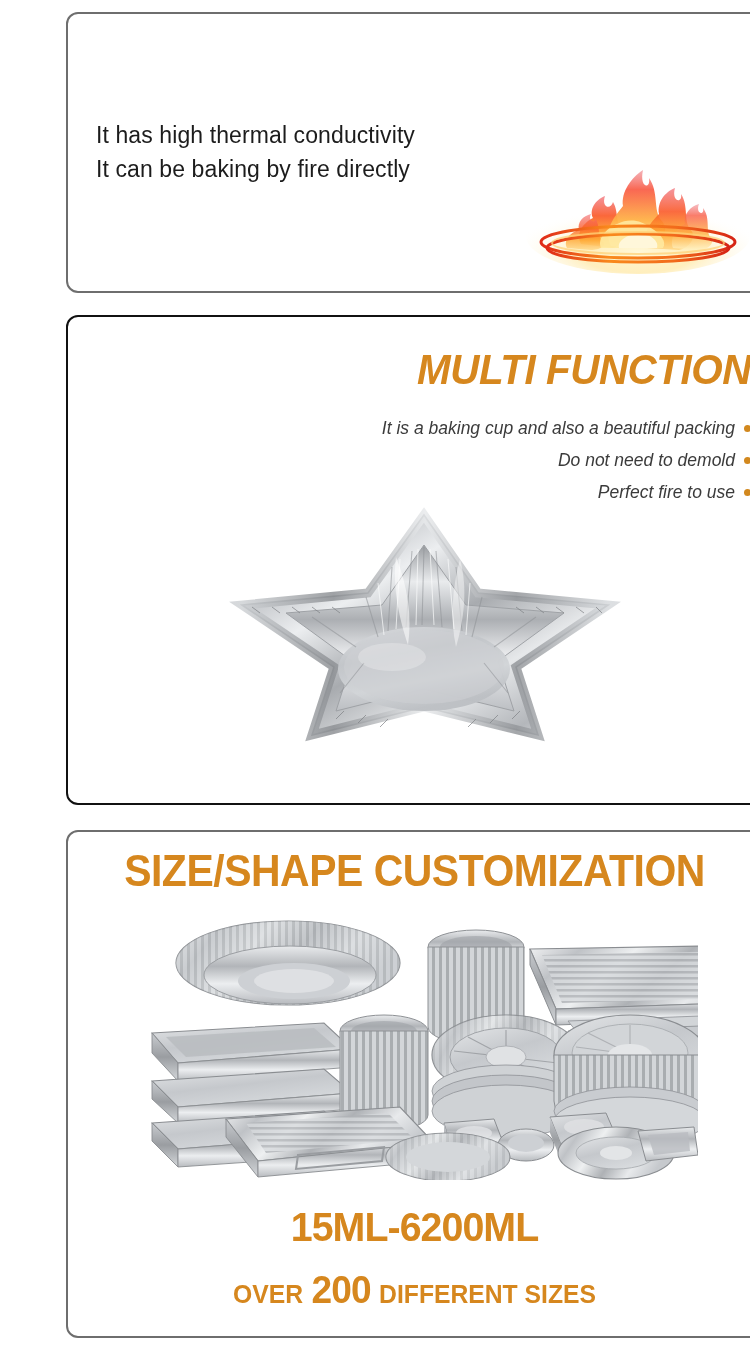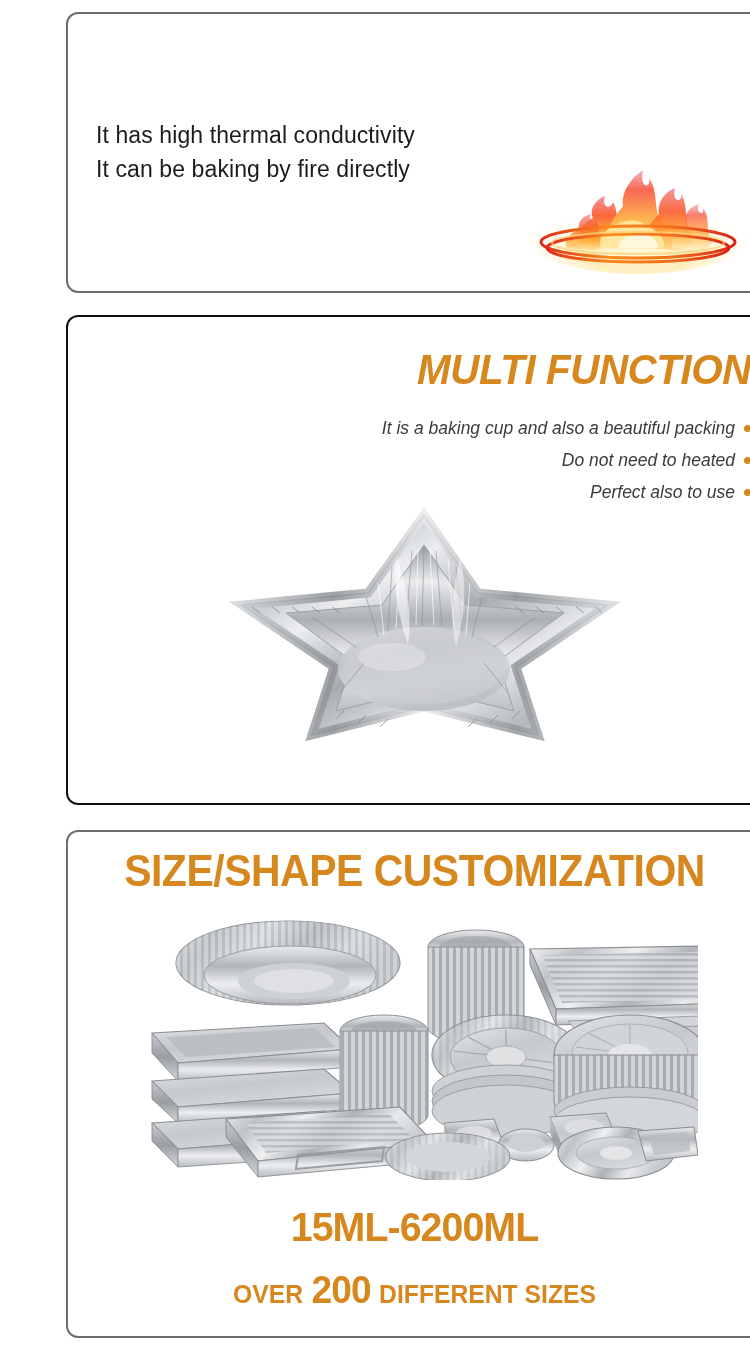--- a/index.html
+++ b/index.html
@@ -152,25 +152,25 @@
   <div class="card" id="card-multi">
 
     <div class="head-multi">MULTI FUNCTION</div>
 
     <div class="bullets">
       <div class="bullet-row">
         <span class="btxt">It is a baking cup and also a beautiful packing</span>
         <span class="bdot"></span>
       </div>
       <div class="bullet-row">
-        <span class="btxt">Do not need to heated</span>
+        <span class="btxt">Do not need to demold</span>
         <span class="bdot"></span>
       </div>
       <div class="bullet-row">
-        <span class="btxt">Perfect also to use</span>
+        <span class="btxt">Perfect fire to use</span>
         <span class="bdot"></span>
       </div>
     </div>
 
     <div class="star-wrap">
       <svg width="420" height="250" viewBox="0 0 420 250">
         <defs>
           <linearGradient id="foilOut" x1="0" y1="0" x2="1" y2="1">
             <stop offset="0%" stop-color="#f3f4f5"></stop>
             <stop offset="18%" stop-color="#b9bcc0"></stop>

